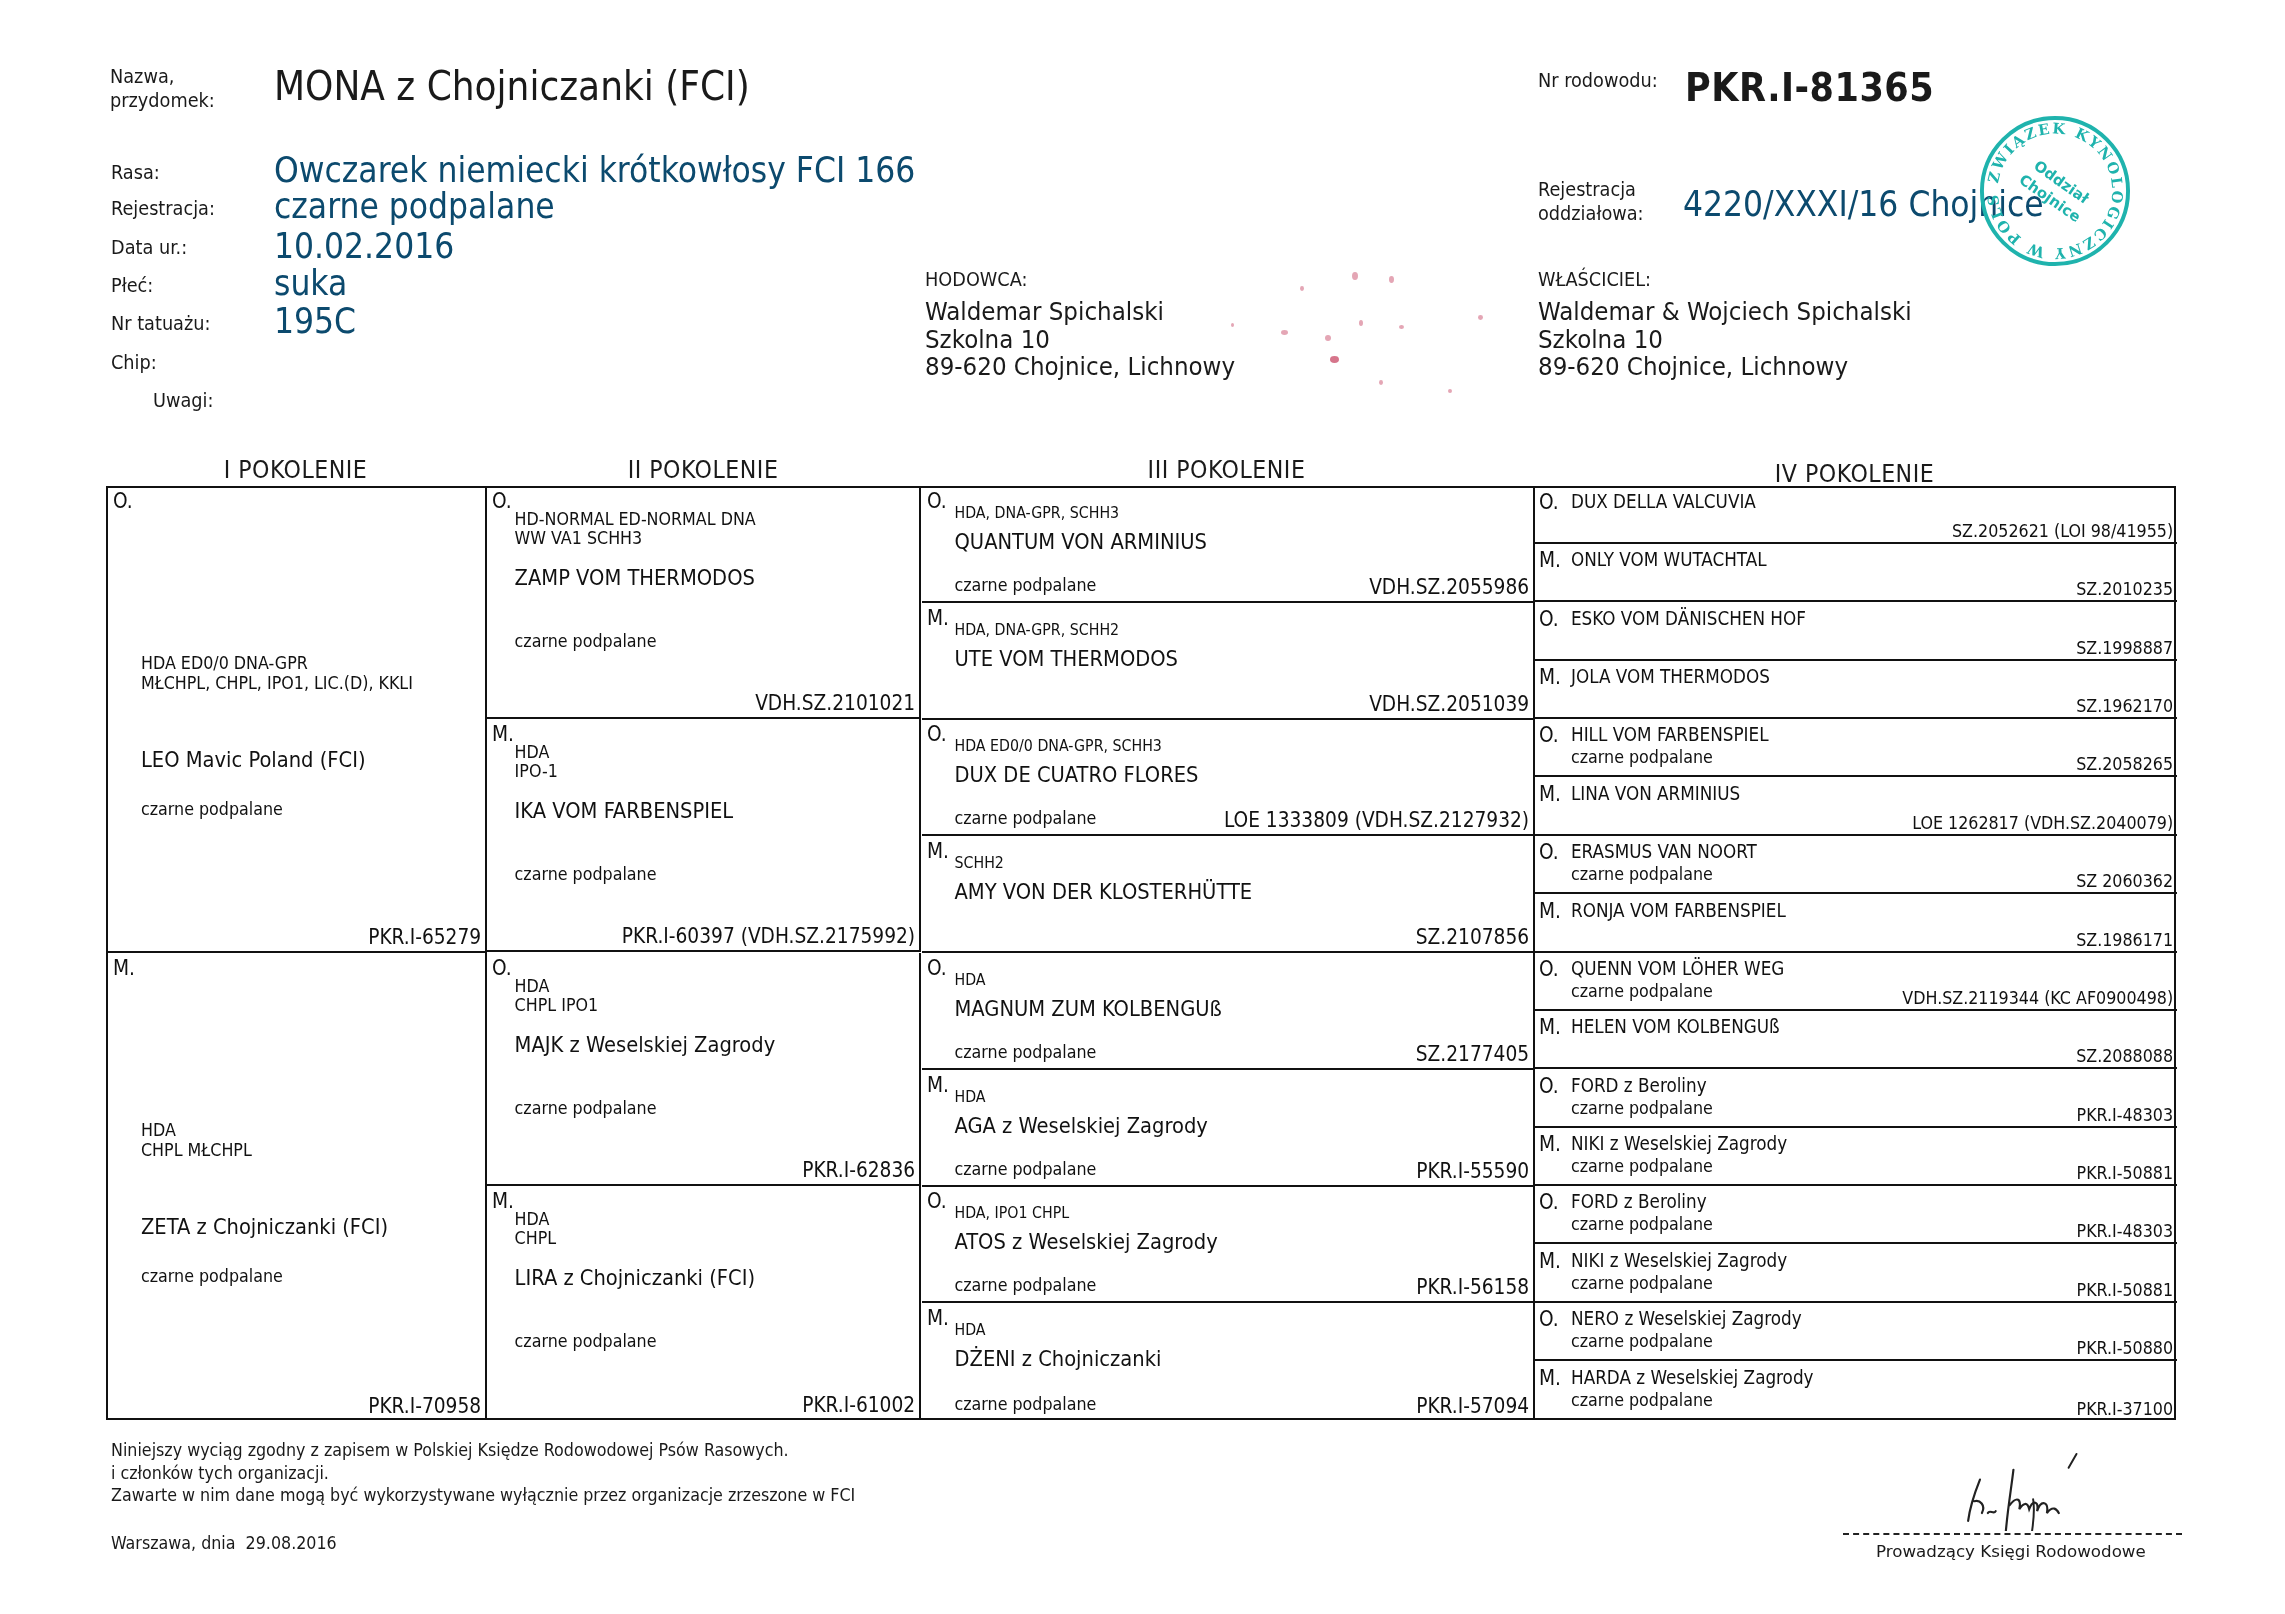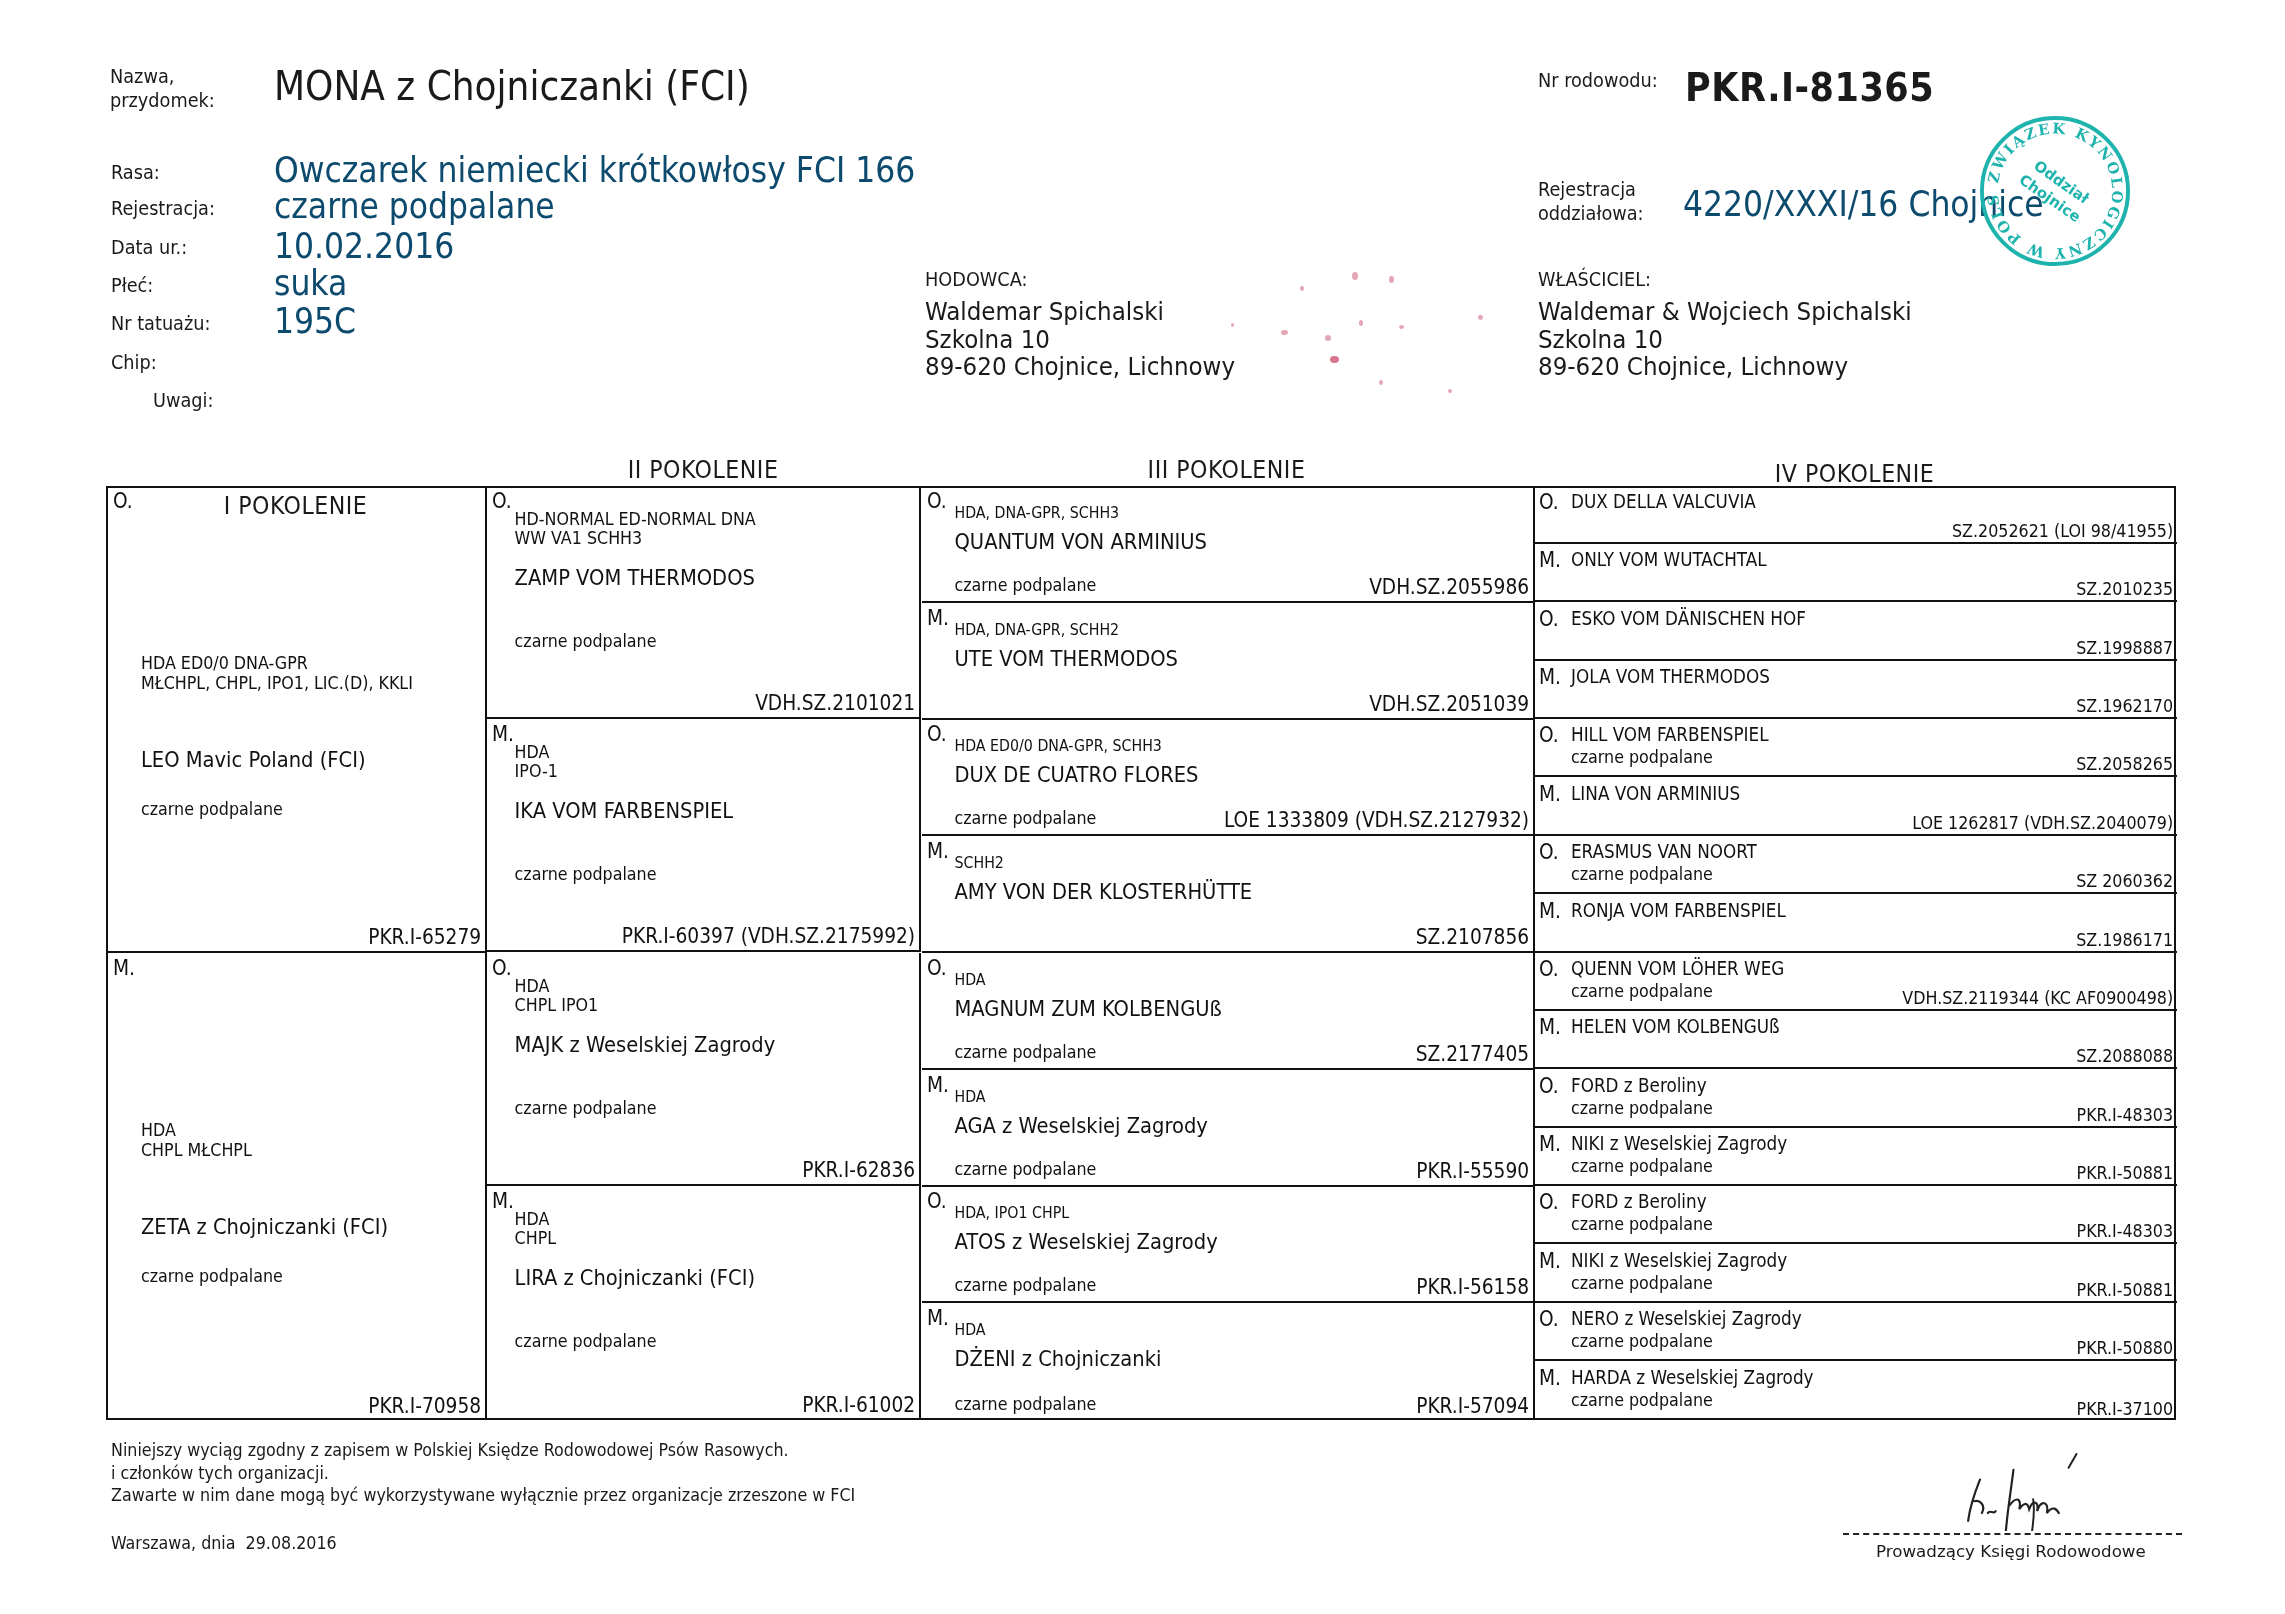--- a/index.html
+++ b/index.html
@@ -112,21 +112,21 @@
   <circle cx="78" cy="78" r="74" fill="none" stroke="#1fb3ad" stroke-width="4"></circle>
   <text font-size="15" font-weight="bold" fill="#1fb3ad" font-family="DejaVu Serif, serif" letter-spacing="2">
     <textPath href="#stampArc" startOffset="2%" id="stamp-outer">ZWIĄZEK KYNOLOGICZNY W POLSCE</textPath>
   </text>
   <g transform="rotate(35 78 78)">
     <text x="78" y="72" text-anchor="middle" font-size="15" font-weight="bold" fill="#1fb3ad" font-family="DejaVu Sans, sans-serif">Oddział</text>
     <text x="78" y="92" text-anchor="middle" font-size="15" font-weight="bold" fill="#1fb3ad" font-family="DejaVu Sans, sans-serif">Chojnice</text>
   </g>
 </svg>
 
-<div class="gen-head" style="left:106px;width:379px;margin-top:36px;">I  POKOLENIE</div>
+<div class="gen-head" style="left:106px;width:379px;">I  POKOLENIE</div>
 <div class="gen-head" style="left:486px;width:434px;">II  POKOLENIE</div>
 <div class="gen-head" style="left:920px;width:613px;">III  POKOLENIE</div>
 <div class="gen-head" style="left:1533px;width:643px;top:459px;">IV  POKOLENIE</div>
 
 <div id="table">
     <div class="cell" style="left: 0px; top: -2px; width: 379px; height: 467px;">
       <div class="sex">O.</div>
       <div class="titles" style="left: 33px; top: 168px;">HDA ED0/0 DNA-GPR
 MŁCHPL, CHPL, IPO1, LIC.(D), KKLI</div>
       <div class="name" style="left: 33px; top: 261px;">LEO Mavic Poland (FCI)</div>

